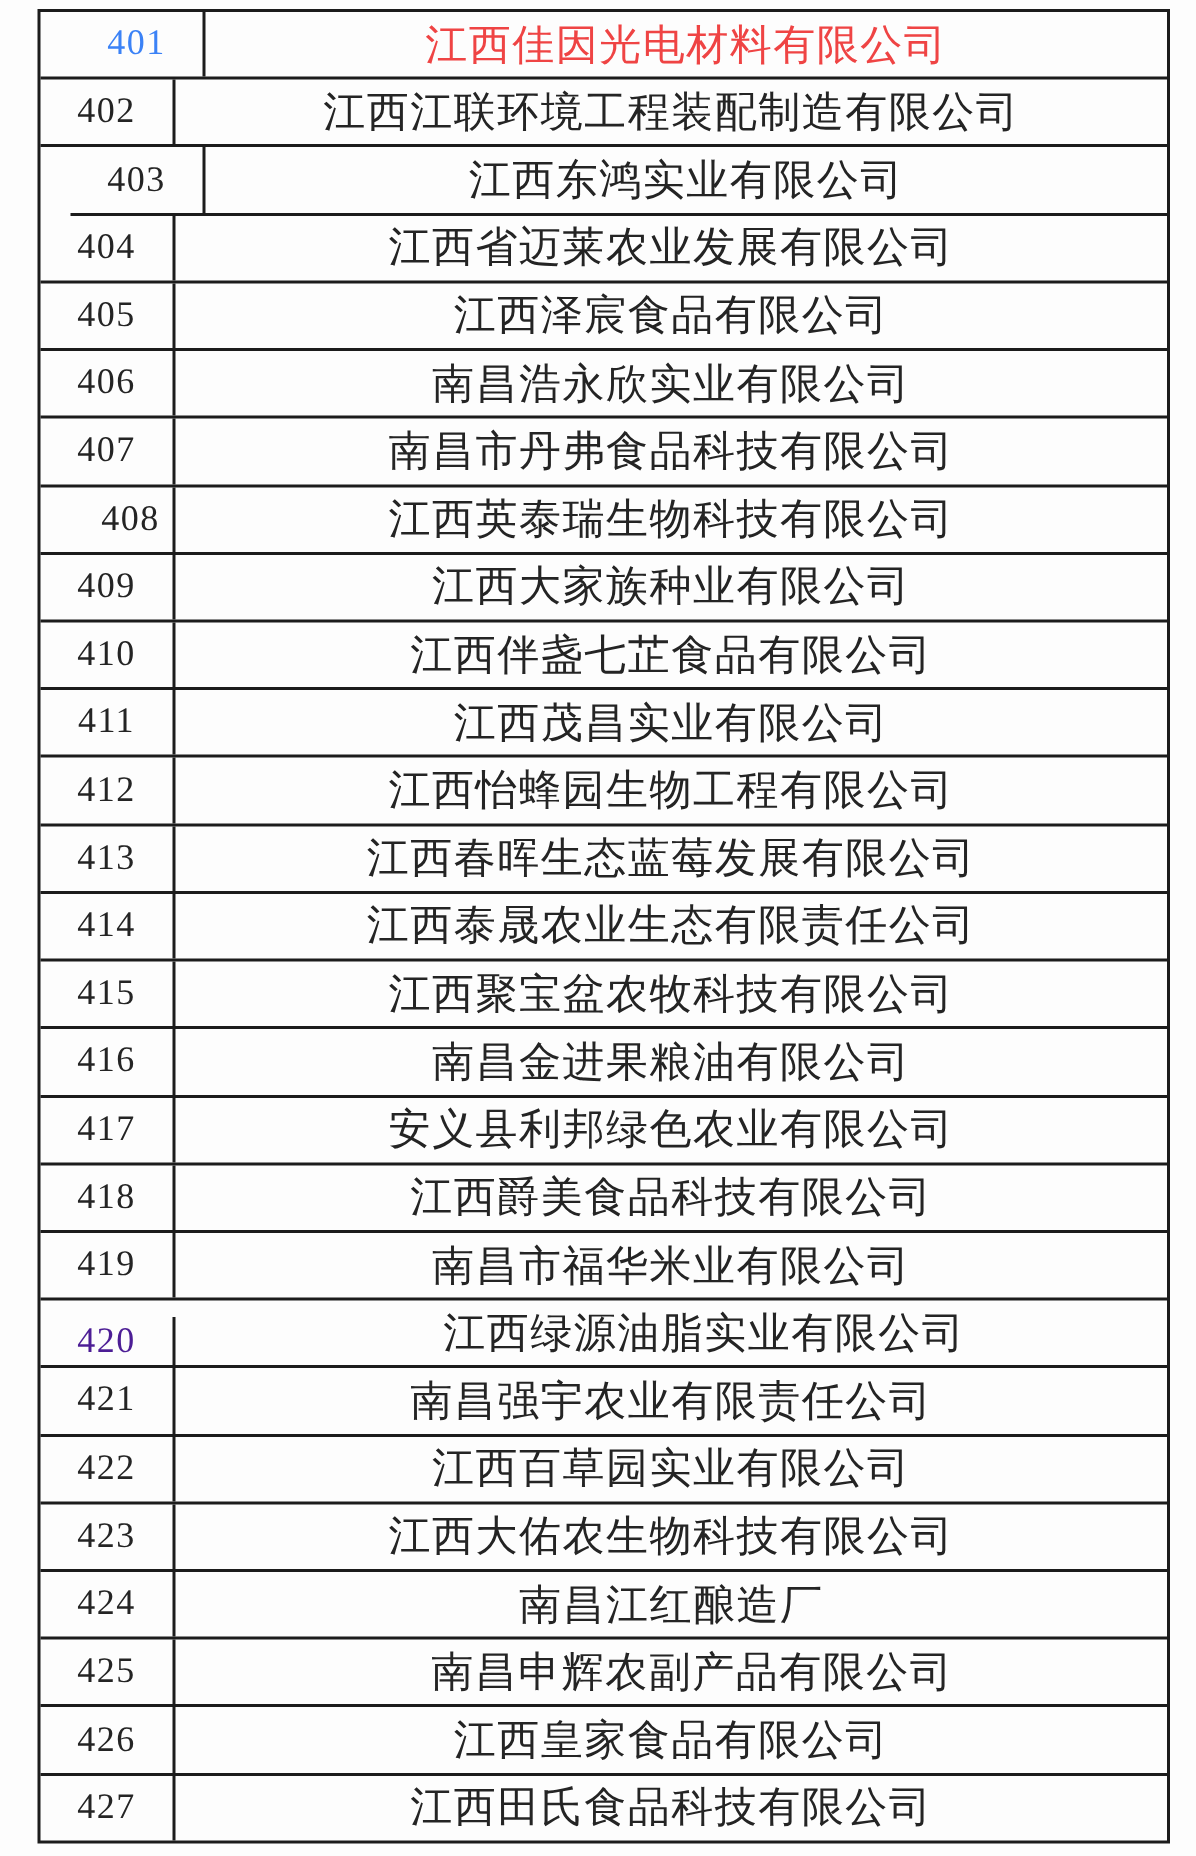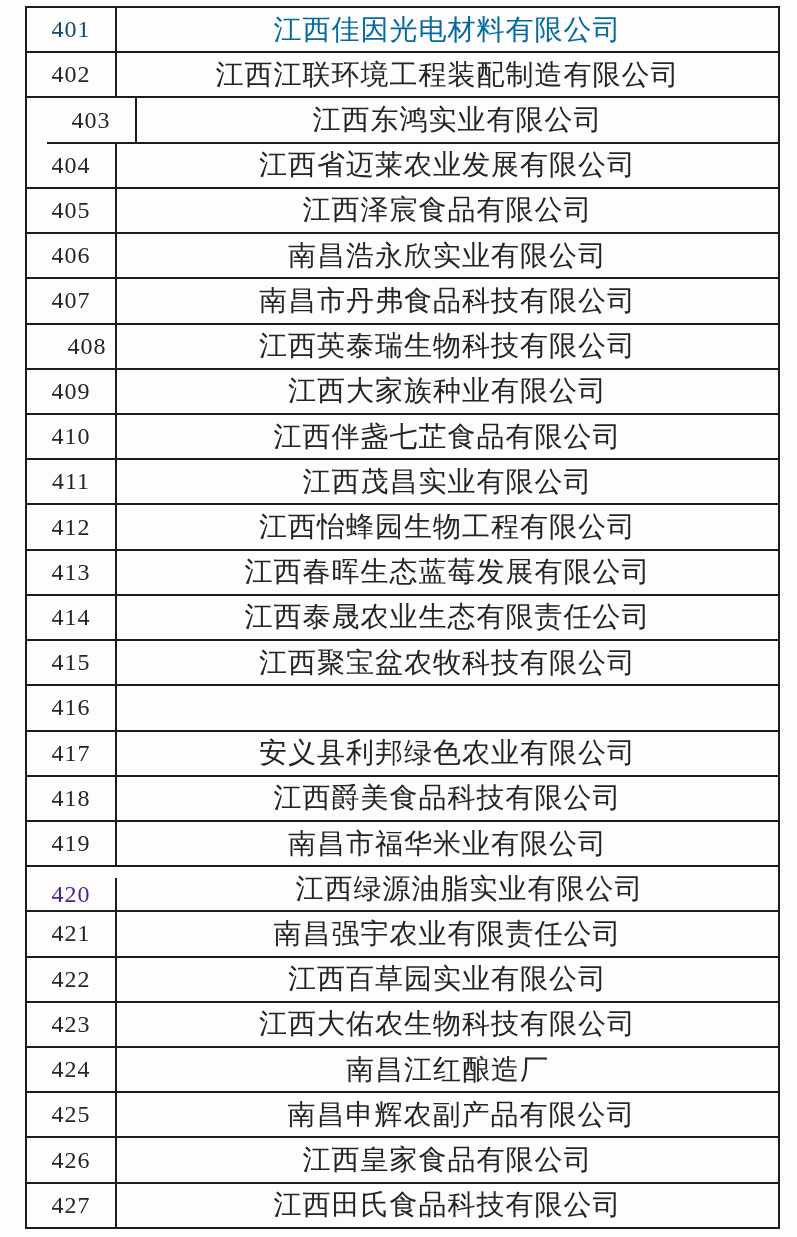--- a/index.html
+++ b/index.html
@@ -53,22 +53,22 @@
     font-size: 28px;
     letter-spacing: 1px;
     white-space: nowrap;
   }
 </style>
 </head>
 <body style="background: rgb(253, 253, 253);">
 
 <div class="company-table" style="border-color: rgb(28, 28, 28);">
     <div class="row" style="border-color: rgb(28, 28, 28);">
-      <div class="cell num" style="border-color: rgb(28, 28, 28); color: #0c4a6e;">401</div>
-      <div class="cell name" style="color: #0369a1;">江西佳因光电材料有限公司</div>
+      <div class="cell num" style="border-color: rgb(28, 28, 28); color: #3b82f6; margin-left: 20px;">401</div>
+      <div class="cell name" style="color: #ef4444;">江西佳因光电材料有限公司</div>
     </div>
     <div class="row" style="border-color: rgb(28, 28, 28);">
       <div class="cell num" style="border-color: rgb(28, 28, 28); color: rgb(36, 36, 36);">402</div>
       <div class="cell name" style="color: rgb(36, 36, 36);">江西江联环境工程装配制造有限公司</div>
     </div>
     <div class="row" style="border-color: rgb(28, 28, 28); margin-left: 20px;">
       <div class="cell num" style="border-color: rgb(28, 28, 28); color: rgb(36, 36, 36);">403</div>
       <div class="cell name" style="color: rgb(36, 36, 36);">江西东鸿实业有限公司</div>
     </div>
     <div class="row" style="border-color: rgb(28, 28, 28);">
@@ -114,20 +114,21 @@
     <div class="row" style="border-color: rgb(28, 28, 28);">
       <div class="cell num" style="border-color: rgb(28, 28, 28); color: rgb(36, 36, 36);">414</div>
       <div class="cell name" style="color: rgb(36, 36, 36);">江西泰晟农业生态有限责任公司</div>
     </div>
     <div class="row" style="border-color: rgb(28, 28, 28);">
       <div class="cell num" style="border-color: rgb(28, 28, 28); color: rgb(36, 36, 36);">415</div>
       <div class="cell name" style="color: rgb(36, 36, 36);">江西聚宝盆农牧科技有限公司</div>
     </div>
     <div class="row" style="border-color: rgb(28, 28, 28);">
       <div class="cell num" style="border-color: rgb(28, 28, 28); color: rgb(36, 36, 36);">416</div>
+      <div class="cell name" style="color: rgb(36, 36, 36);">南昌金进果粮油有限公司</div>
     </div>
     <div class="row" style="border-color: rgb(28, 28, 28);">
       <div class="cell num" style="border-color: rgb(28, 28, 28); color: rgb(36, 36, 36);">417</div>
       <div class="cell name" style="color: rgb(36, 36, 36);">安义县利邦绿色农业有限公司</div>
     </div>
     <div class="row" style="border-color: rgb(28, 28, 28);">
       <div class="cell num" style="border-color: rgb(28, 28, 28); color: rgb(36, 36, 36);">418</div>
       <div class="cell name" style="color: rgb(36, 36, 36);">江西爵美食品科技有限公司</div>
     </div>
     <div class="row" style="border-color: rgb(28, 28, 28);">

